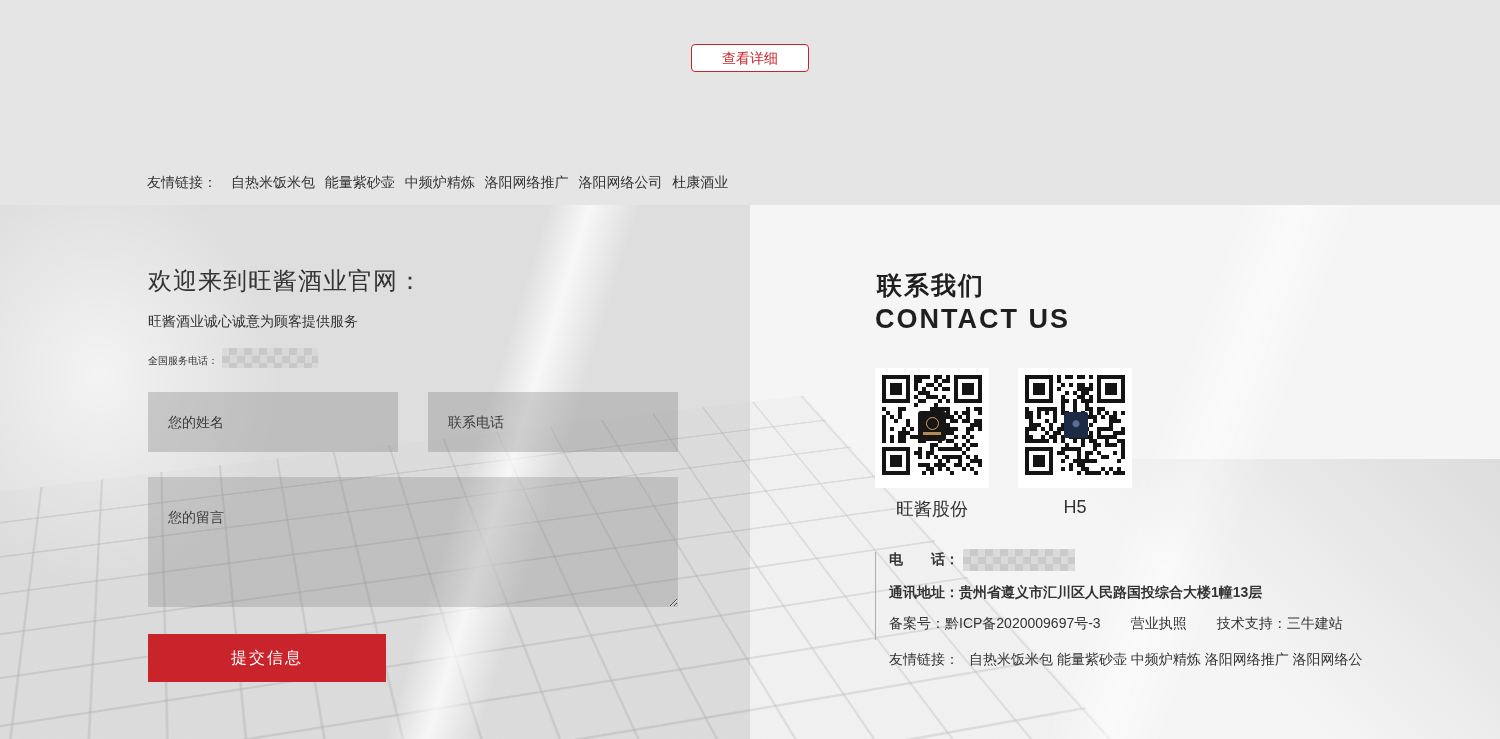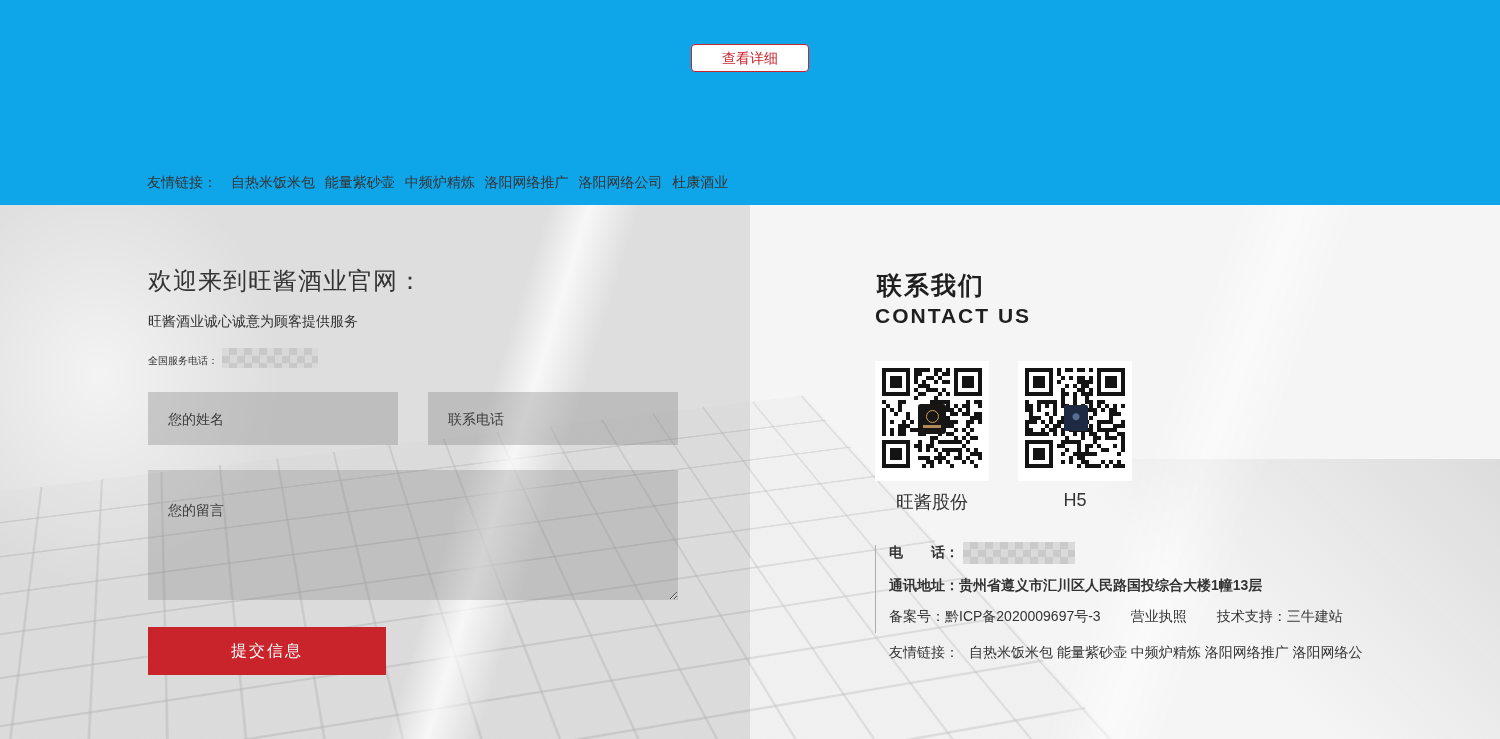--- a/index.html
+++ b/index.html
@@ -4,21 +4,21 @@
 <style>
   * { box-sizing: border-box; }
   html,body { margin:0; padding:0; }
   body {
     width:1500px; height:739px; overflow:hidden;
     font-family:"Liberation Sans","DejaVu Sans",sans-serif;
     background:#ffffff; color:#333;
   }
 
   
-  .top-section { position:relative; height:205px; background:#0ea5e9; }
+  .top-section { position:relative; height:205px; background:#e5e5e5; }
   .detail-btn {
     position:absolute; left:691px; top:44px; width:118px; height:28px;
     background:#ffffff; border:1px solid #c9242b; border-radius:4px;
     color:#c9242b; font-size:14px; line-height:26px; text-align:center;
     cursor:pointer; font-family:inherit; padding:0;
   }
   .friend-links {
     position:absolute; left:147px; top:174px; font-size:14px; color:#333;
     white-space:nowrap;
   }
@@ -68,40 +68,40 @@
   .mosaic {
     display:inline-block; height:20px; margin-left:4px; vertical-align:middle;
     background-image:repeating-conic-gradient(#c6c6c6 0% 25%, #d8d8d8 0% 50%);
     background-size:15px 15px; opacity:.9;
   }
   .mosaic-sm { width:96px; }
   .mosaic-lg { width:112px; height:22px; }
 
   .form-row { display:flex; gap:30px; margin:0 0 25px; }
   .fld {
-    flex:1; height:53px; border:none; outline:none;
+    flex:1; height:60px; border:none; outline:none;
     background:rgba(128,128,128,.34); color:#333;
     font-size:14px; padding:0 20px; font-family:inherit;
   }
   .fld::placeholder, .msg::placeholder { color:#3c3c3c; opacity:1; }
   .msg {
     display:block; width:530px; height:130px; border:none; outline:none;
     background:rgba(128,128,128,.30); color:#333;
     font-size:14px; padding:32px 20px; font-family:Liberation Mono, monospace;
   }
   .submit-btn {
     margin-top:27px; width:238px; height:48px; border:none;
     background:#c9242b; color:#ffffff; font-size:16px; letter-spacing:2px;
     cursor:pointer; font-family:inherit;
   }
 
   
   .right-col { position:absolute; left:875px; top:62px; width:500px; z-index:3; }
   .contact-title-cn { margin:2px; font-size:25px; font-weight:700; color:#1f1f1f; letter-spacing:2px; }
-  .contact-title-en { margin:1px 0 0; font-size:21px; font-weight:700; color:#1f1f1f; letter-spacing:2px; }
+  .contact-title-en { margin:1px 0 0; font-size:27px; font-weight:700; color:#1f1f1f; letter-spacing:2px; }
 
   .qr-row { display:flex; gap:29px; margin-top:33px; }
   .qr { width:114px; }
   .qr-box { position:relative; width:114px; height:120px; background:#ffffff; padding:7px 7px 10px; }
   .qr-noise { width:100px; height:100px; }
   .qr-noise svg { display:block; }
   .qr-logo-wang {
     position:absolute; left:43px; top:43px; width:28px; height:30px;
     background:#171614; border-radius:3px;
     display:flex; flex-direction:column; align-items:center; justify-content:center;

